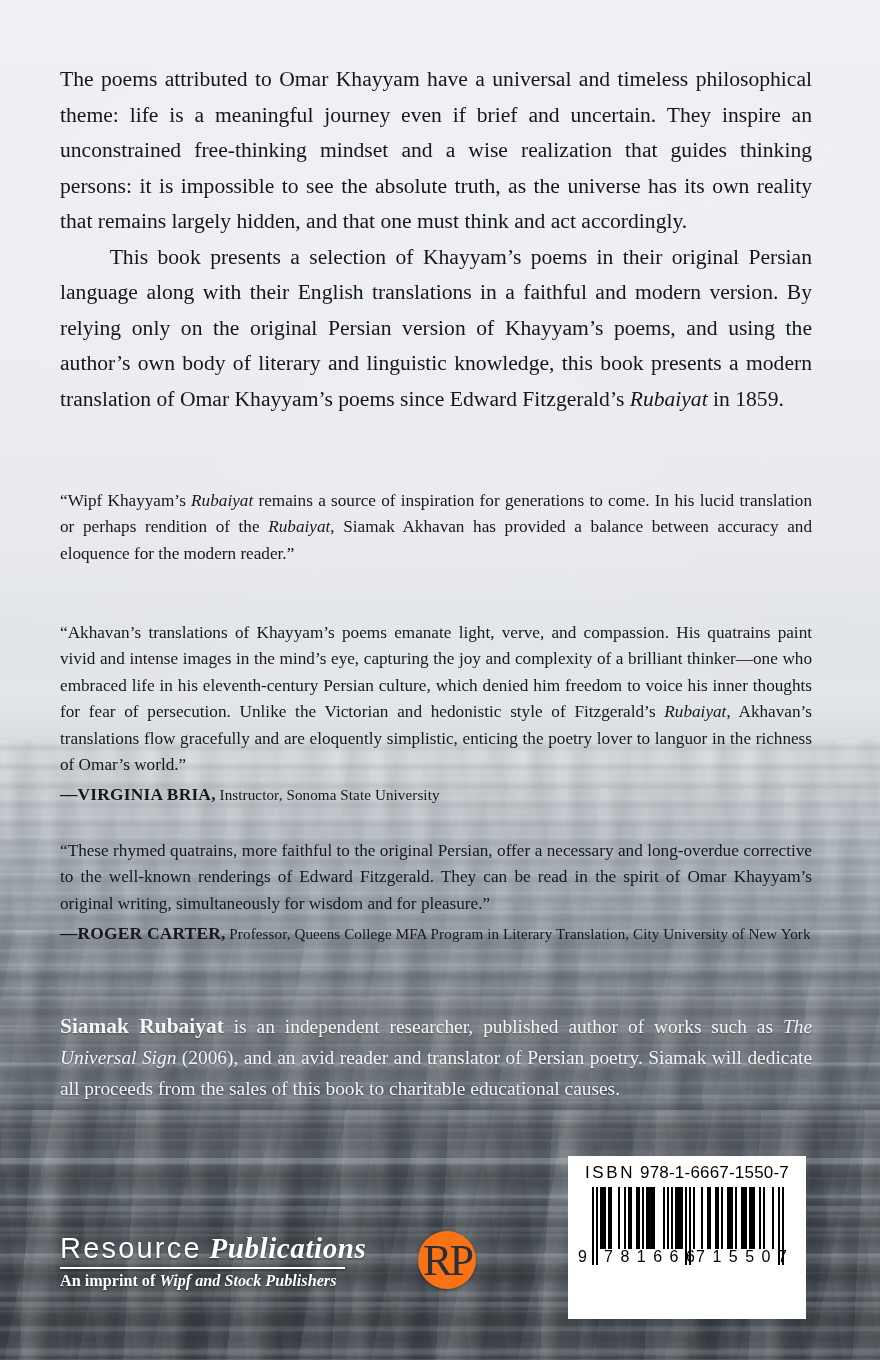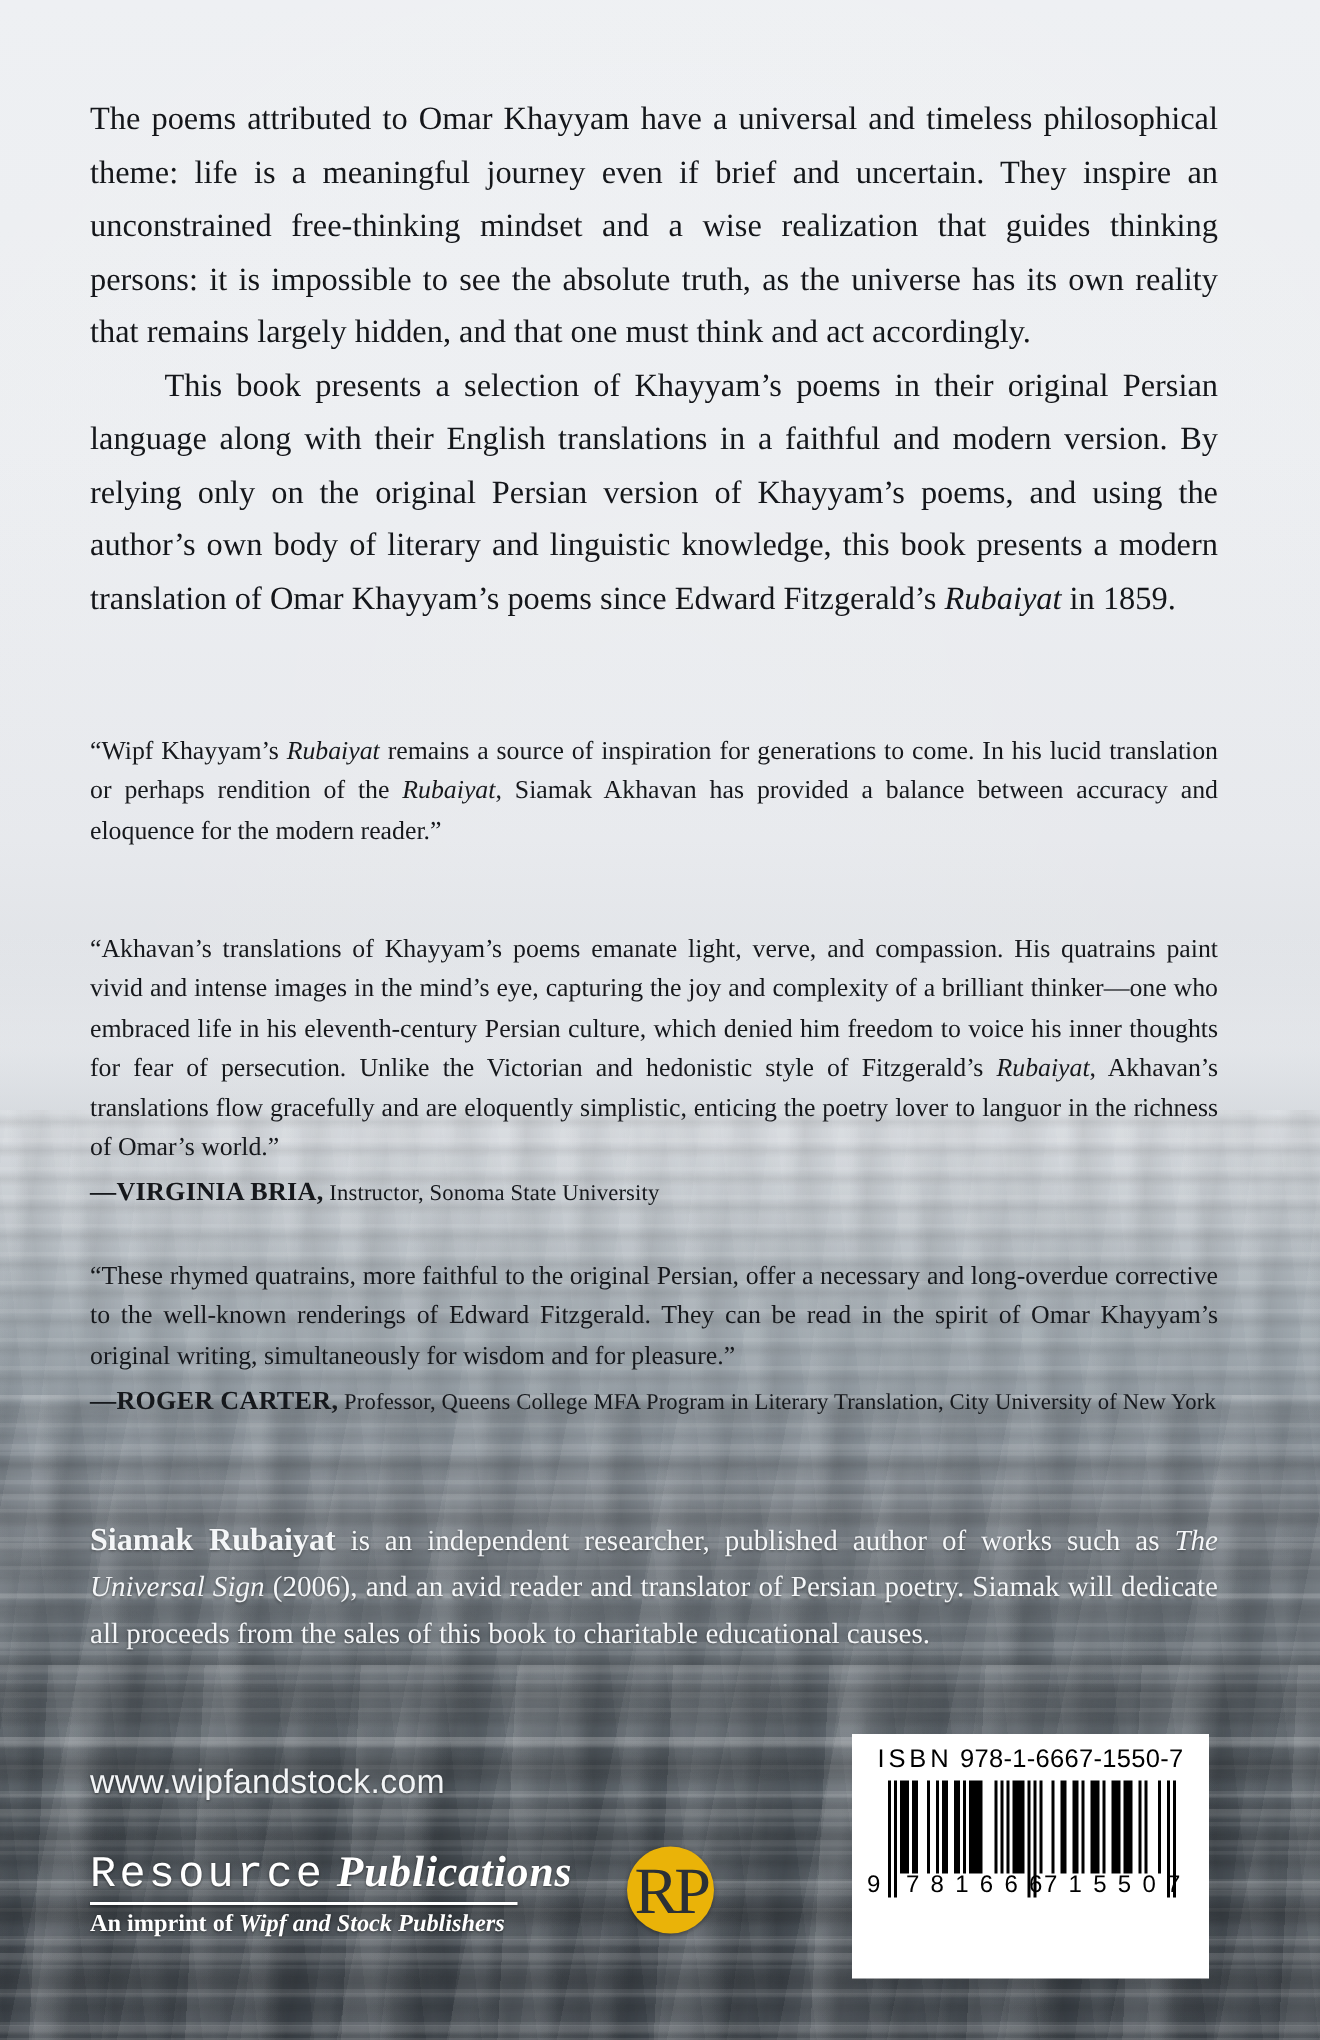--- a/index.html
+++ b/index.html
@@ -236,21 +236,21 @@
     color: #ffffff;
     text-shadow: 0 1px 2px rgba(0,0,0,.5);
   }
   .pub-line1 {
     font-size: 29px;
     line-height: 33px;
     letter-spacing: .4px;
     white-space: nowrap;
   }
   .pub-line1 .res {
-    font-family: Liberation Mono, monospace;
+    font-family: Liberation Sans, sans-serif;
     letter-spacing: 2.2px;
   }
   .pub-line1 .pubs {
     font-family: "Liberation Serif", "DejaVu Serif", serif;
     font-style: italic;
     font-weight: bold;
     letter-spacing: .6px;
   }
   .pub-rule {
     height: 2px;
@@ -268,21 +268,21 @@
   .pub-line2 .imp { font-style: normal; }
   .pub-line2 .wipf { font-style: italic; }
 
   .rp-logo {
     position: absolute;
     left: 358px;
     top: 1231px;
     width: 58px;
     height: 58px;
     border-radius: 50%;
-    background: #eab308;
+    background: #f97316;
     display: flex;
     align-items: center;
     justify-content: center;
     overflow: hidden;
     box-shadow: 0 1px 3px rgba(0,0,0,.35);
   }
   .rp-logo .rp-text {
     font-family: "Liberation Serif", "DejaVu Serif", serif;
     font-size: 44px;
     line-height: 44px;
@@ -377,21 +377,20 @@
     </div>
 
     <div class="blurb" id="blurb-3">
       <span class="quote-text">“These rhymed quatrains, more faithful to the original Persian, offer a necessary and long-overdue corrective to the well-known renderings of Edward Fitzgerald. They can be read in the spirit of Omar Khayyam’s original writing, simultaneously for wisdom and for pleasure.”</span>
       <span class="attrib"><span class="who">—</span><span class="who">ROGER CARTER,</span><span class="role"> Professor, Queens College MFA Program in Literary Translation, City University of New York</span></span>
     </div>
 
     <div class="bio"><span class="name">Siamak Rubaiyat</span><span> is an independent researcher, published author of works such as </span><em>The Universal Sign</em><span> (2006), and an avid reader and translator of Persian poetry. Siamak will dedicate all proceeds from the sales of this book to charitable educational causes.</span></div>
 
     <div class="credits">
-      <div class="website">www.wipfandstock.com</div>
     </div>
 
     <div class="publisher">
       <div class="pub-line1"><span class="res">Resource</span> <span class="pubs">Publications</span></div>
       <div class="pub-rule"></div>
       <div class="pub-line2"><span class="imp">An imprint of </span><span class="wipf">Wipf and Stock Publishers</span></div>
     </div>
 
     <div class="rp-logo">
       <span class="rp-text">RP</span>

